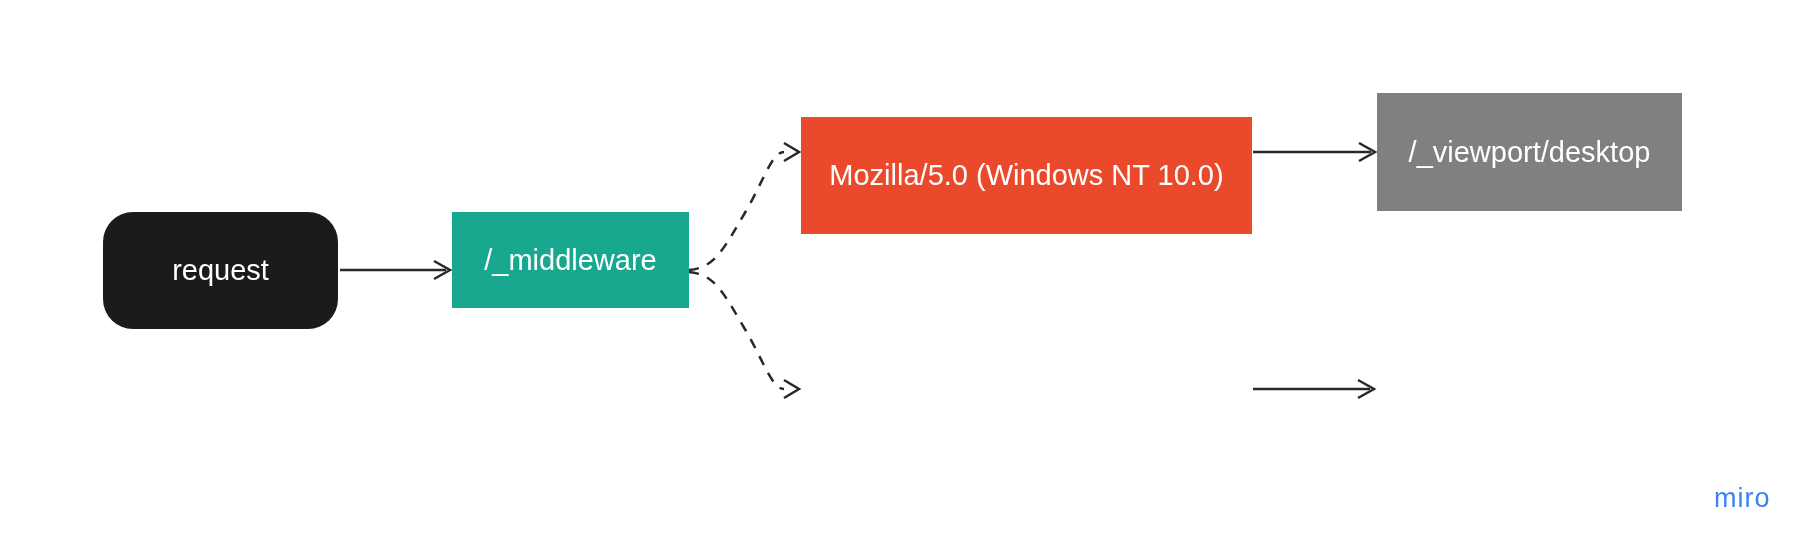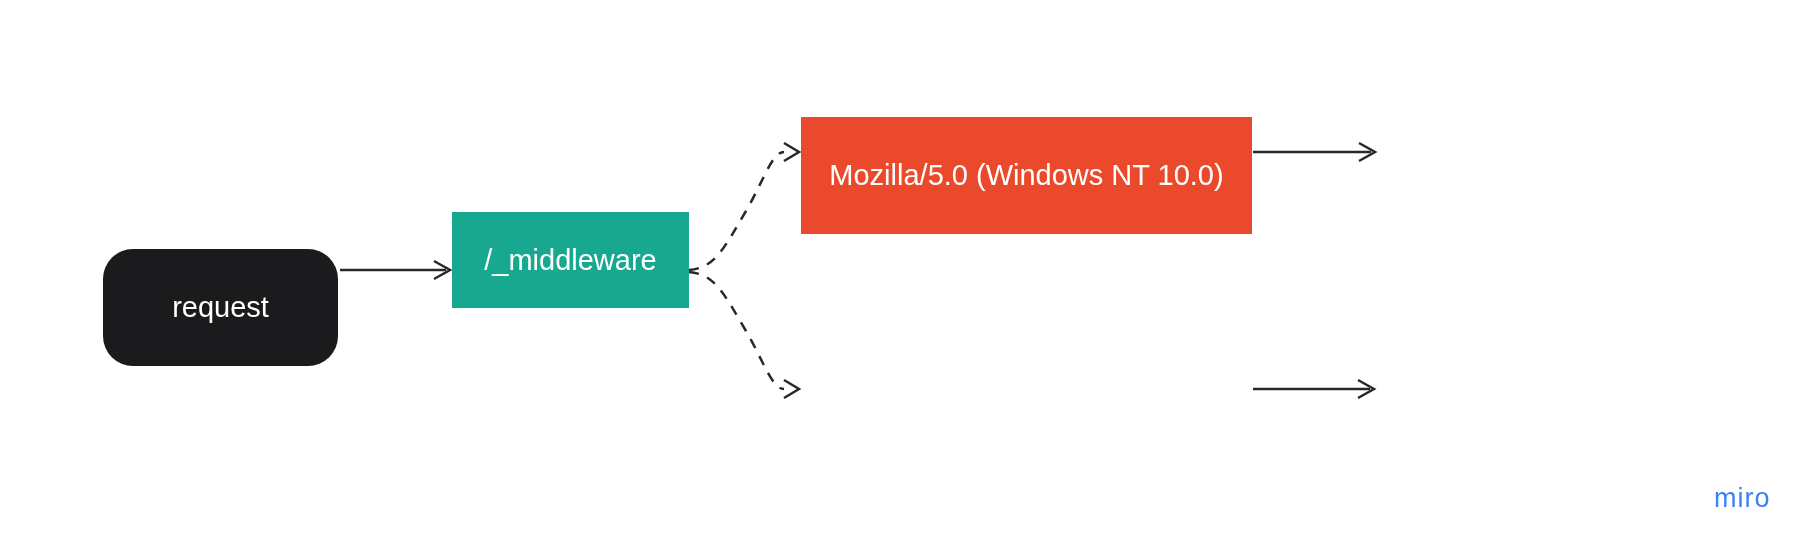--- a/index.html
+++ b/index.html
@@ -31,21 +31,20 @@
     text-align: center;
     color: #ffffff;
     font-size: 29px;
     line-height: 1.2;
     box-sizing: border-box;
   }
   .node-request {
     left: 103px; top: 212px; width: 235px; height: 117px;
     background: #1b1b1d;
     border-radius: 30px;
-    margin-top: 37px;
   }
   .node-middleware {
     left: 452px; top: 212px; width: 237px; height: 96px;
     background: #18a88f;
   }
   .node-ua-desktop {
     left: 801px; top: 93px; width: 451px; height: 117px;
     background: #ea4a2b;
     margin-top: 24px;
   }
@@ -110,17 +109,20 @@
 
   <div class="node node-middleware">
     <span>/_middleware</span>
   </div>
 
   <div class="node node-ua-desktop">
     <span>Mozilla/5.0 (Windows NT 10.0)</span>
   </div>
 
 
+  <div class="node node-viewport-desktop">
+    <span>/_viewport/desktop</span>
+  </div>
 
 
   <div class="watermark">miro</div>
 
 </div>
 
 </body></html>

